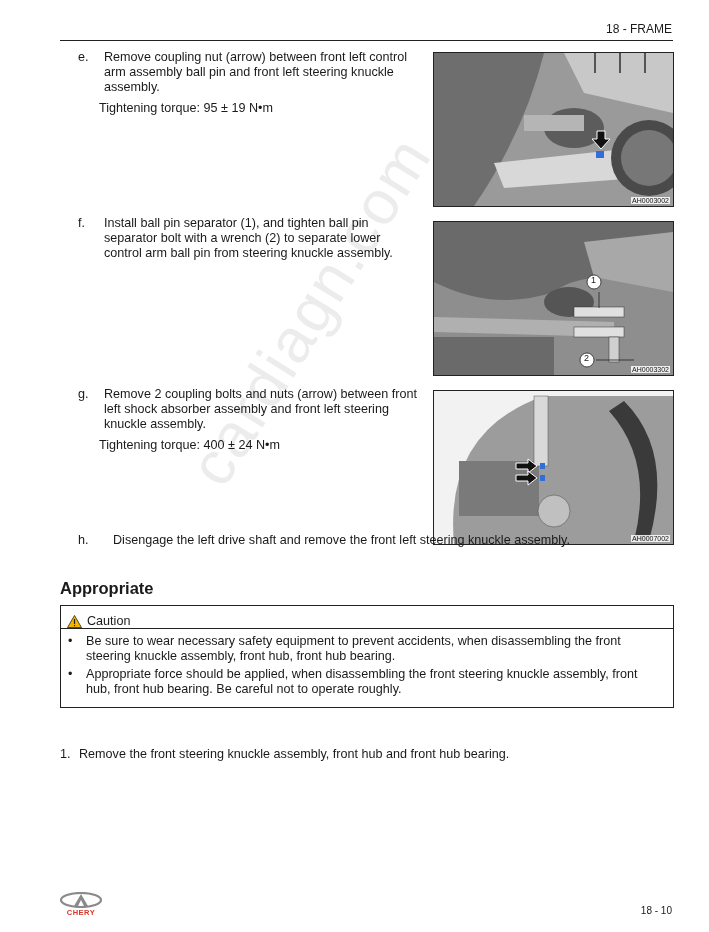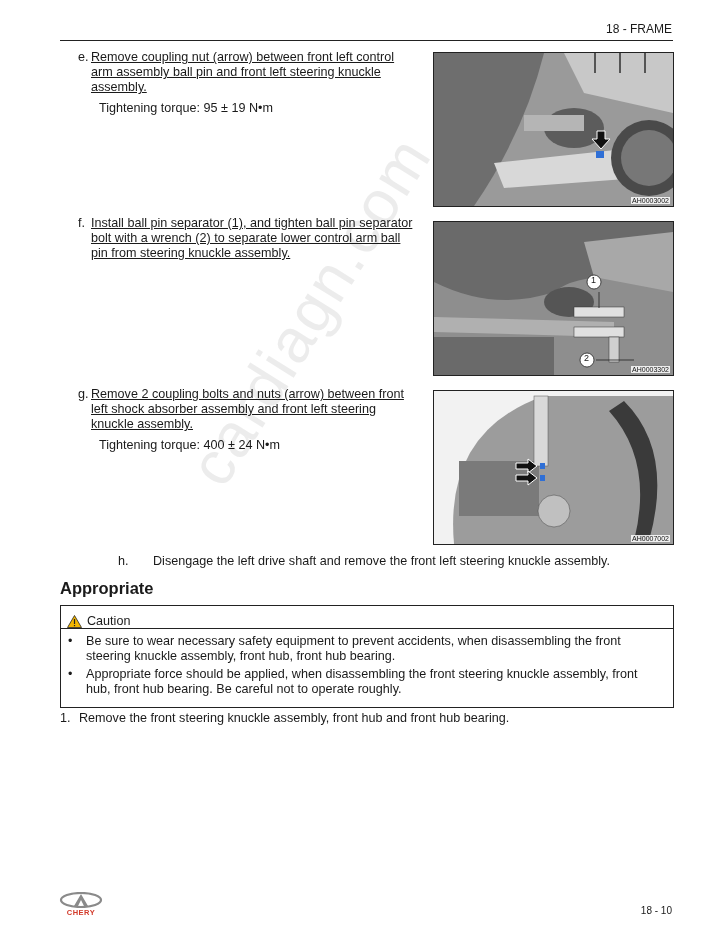--- a/index.html
+++ b/index.html
@@ -3,42 +3,42 @@
 <meta charset="utf-8">
 <style>
   html, body { margin: 0; padding: 0; background: #ffffff; }
   body { width: 709px; height: 932px; position: relative; overflow: hidden;
          font-family: "Liberation Sans", sans-serif; color: #1a1a1a; }
   .header-title { position: absolute; right: 37px; top: 22px; font-size: 12px; }
   .header-rule { position: absolute; left: 60px; right: 36px; top: 40px; border-top: 1px solid #222; }
 
   .step { position: absolute; left: 78px; width: 340px; font-size: 12.6px; line-height: 15px; }
   .step .letter { position: absolute; left: 0; top: 0; }
-  .step .text { margin-left: 13px; text-decoration: underline; }
+  .step .text { margin-left: 26px; }
   .step .torque { margin-left: 21px; margin-top: 6px; }
 
   .figure { position: absolute; left: 433px; width: 239px; height: 153px; border: 1px solid #222;
             overflow: hidden; background: #8a8a8a; }
   .figure svg { position: absolute; left: 0; top: 0; width: 100%; height: 100%; }
   .fig-code { position: absolute; right: 3px; bottom: 2px; font-size: 7px; color: #111;
               background: rgba(255,255,255,0.85); padding: 0 1px; }
 
-  .step-h { position: absolute; left: 78px; top: 554px; font-size: 12.6px; margin-left: 40px; }
+  .step-h { position: absolute; left: 78px; top: 533px; font-size: 12.6px; }
   .step-h .text { margin-left: 21px; }
 
   .section-title { position: absolute; left: 60px; top: 579px; font-size: 16.5px; font-weight: bold; }
 
   .caution { position: absolute; left: 60px; top: 605px; width: 612px; height: 101px; border: 1px solid #222; }
   .caution-head { height: 22px; border-bottom: 1px solid #222; display: flex; align-items: flex-end; padding-left: 6px; font-size: 12.6px; }
   .caution-head svg { width: 15px; height: 13px; margin-right: 5px; }
   .caution-list { list-style: none; margin: 0; padding: 5px 0 0 0; font-size: 12.6px; line-height: 15px; }
   .caution-list li { position: relative; padding-left: 25px; padding-right: 10px; margin-bottom: 3px; }
   .caution-list li .bullet { position: absolute; left: 7px; top: 0; }
 
-  .step-1 { position: absolute; left: 60px; top: 711px; font-size: 12.6px; }
+  .step-1 { position: absolute; left: 60px; top: 747px; font-size: 12.6px; }
   .step-1 .num { display: inline-block; width: 19px; }
 
   .watermark { position: absolute; left: 175px; top: 460px; font-size: 62px; color: rgba(200,200,200,0.35);
                transform: rotate(-58deg); transform-origin: left top; white-space: nowrap; letter-spacing: 2px; pointer-events: none; }
 
   .logo { position: absolute; left: 58px; top: 892px; width: 46px; height: 28px; }
   .logo svg { width: 46px; height: 16px; display: block; margin: 0 auto; }
   .logo-text { font-size: 7.5px; color: #d23a2a; text-align: center; font-weight: bold; letter-spacing: 0.5px; }
   .page-num { position: absolute; right: 37px; top: 905px; font-size: 10px; }
 </style>

